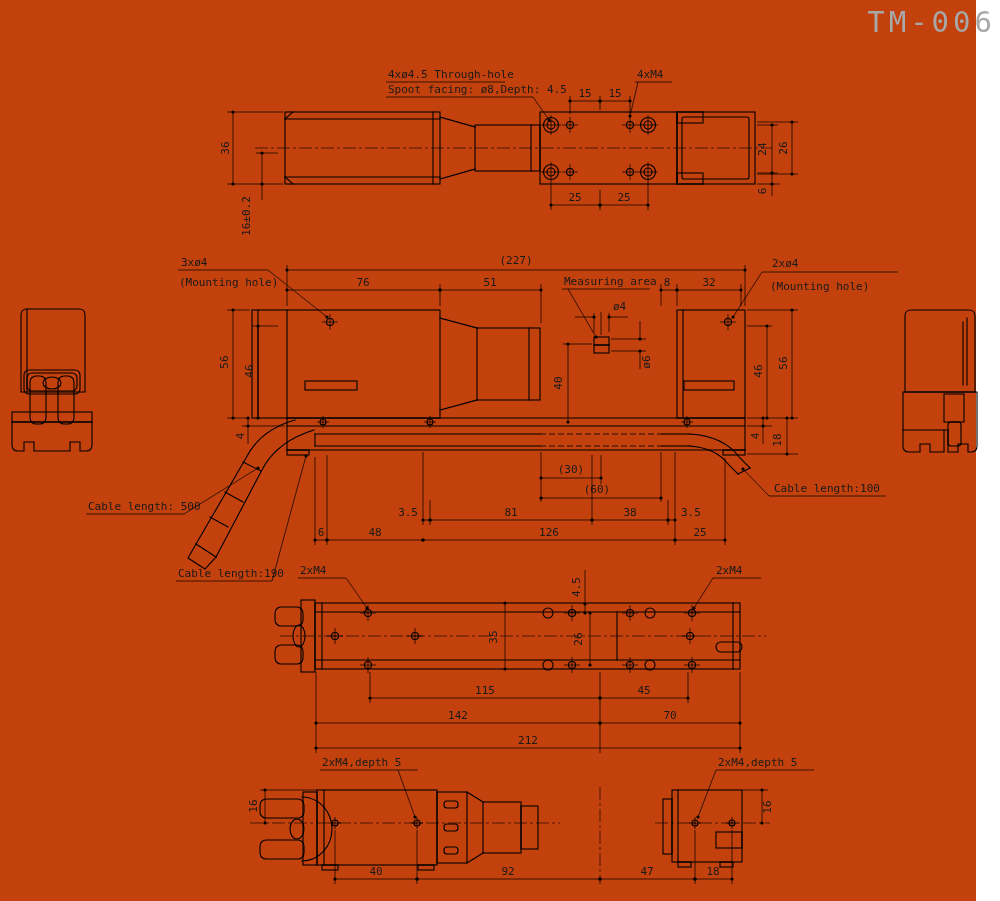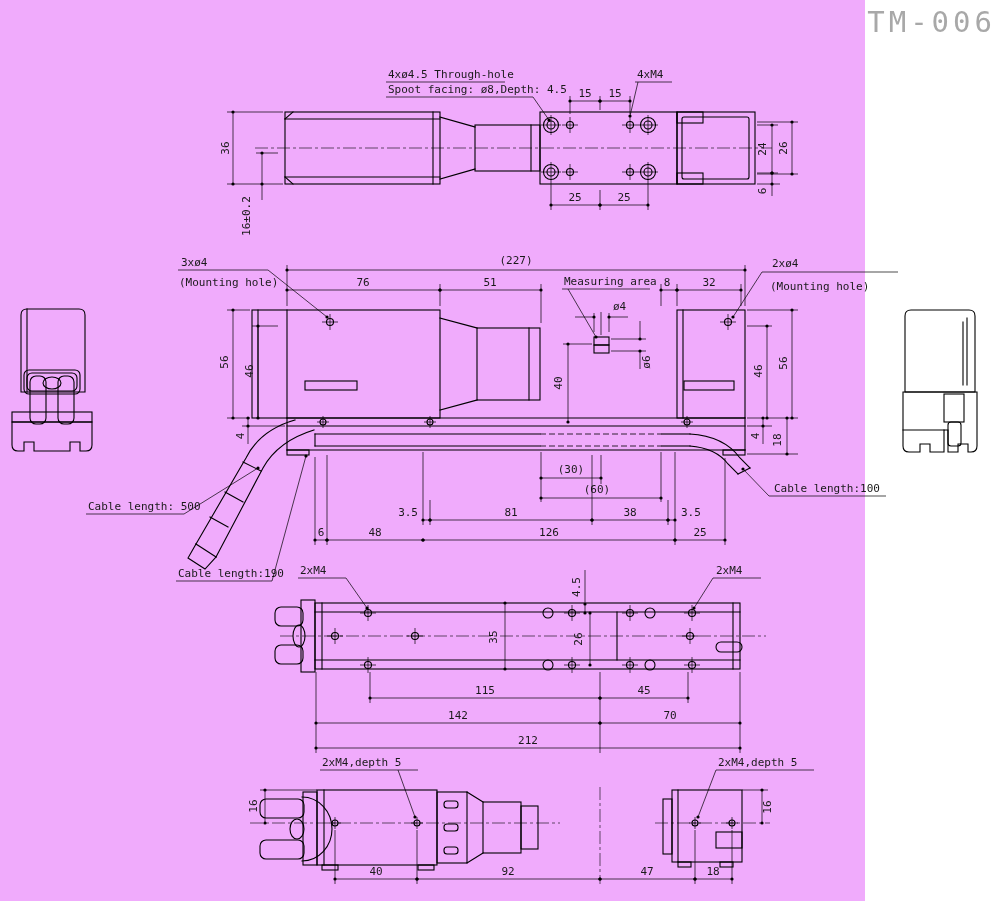--- a/index.html
+++ b/index.html
@@ -1,16 +1,16 @@
 <!DOCTYPE html>
 <html><head>
 <meta charset="utf-8">
 <style>
   html,body{margin:0;padding:0;background:#ffffff;}
-  .sheet{width:865px;height:901px;position:relative;background:#f0abfc;}
+  .sheet{width:976px;height:901px;position:relative;background:#c2410c;}
   svg text{font-family:"DejaVu Sans Mono","Liberation Mono",monospace;font-size:11px;fill:#1a1a1a;}
   svg .title-text{font-size:29px;letter-spacing:4px;fill:#a8a8a8;}
   .o{fill:none;stroke:#000;stroke-width:1.1;stroke-linecap:square;}
   .t{fill:none;stroke:#000;stroke-width:0.7;stroke-linecap:butt;}
   .dim{fill:none;stroke:#000;stroke-width:0.7;marker-start:url(#tk);marker-end:url(#tk);}
   .me{fill:none;stroke:#000;stroke-width:0.7;marker-end:url(#tk);}
   .ms{fill:none;stroke:#000;stroke-width:0.7;marker-start:url(#tk);}
   .cl{fill:none;stroke:#000;stroke-width:0.6;stroke-dasharray:13 3 3 3;}
   .hid{fill:none;stroke:#000;stroke-width:0.8;stroke-dasharray:6 3;}
   .mid{text-anchor:middle;}

